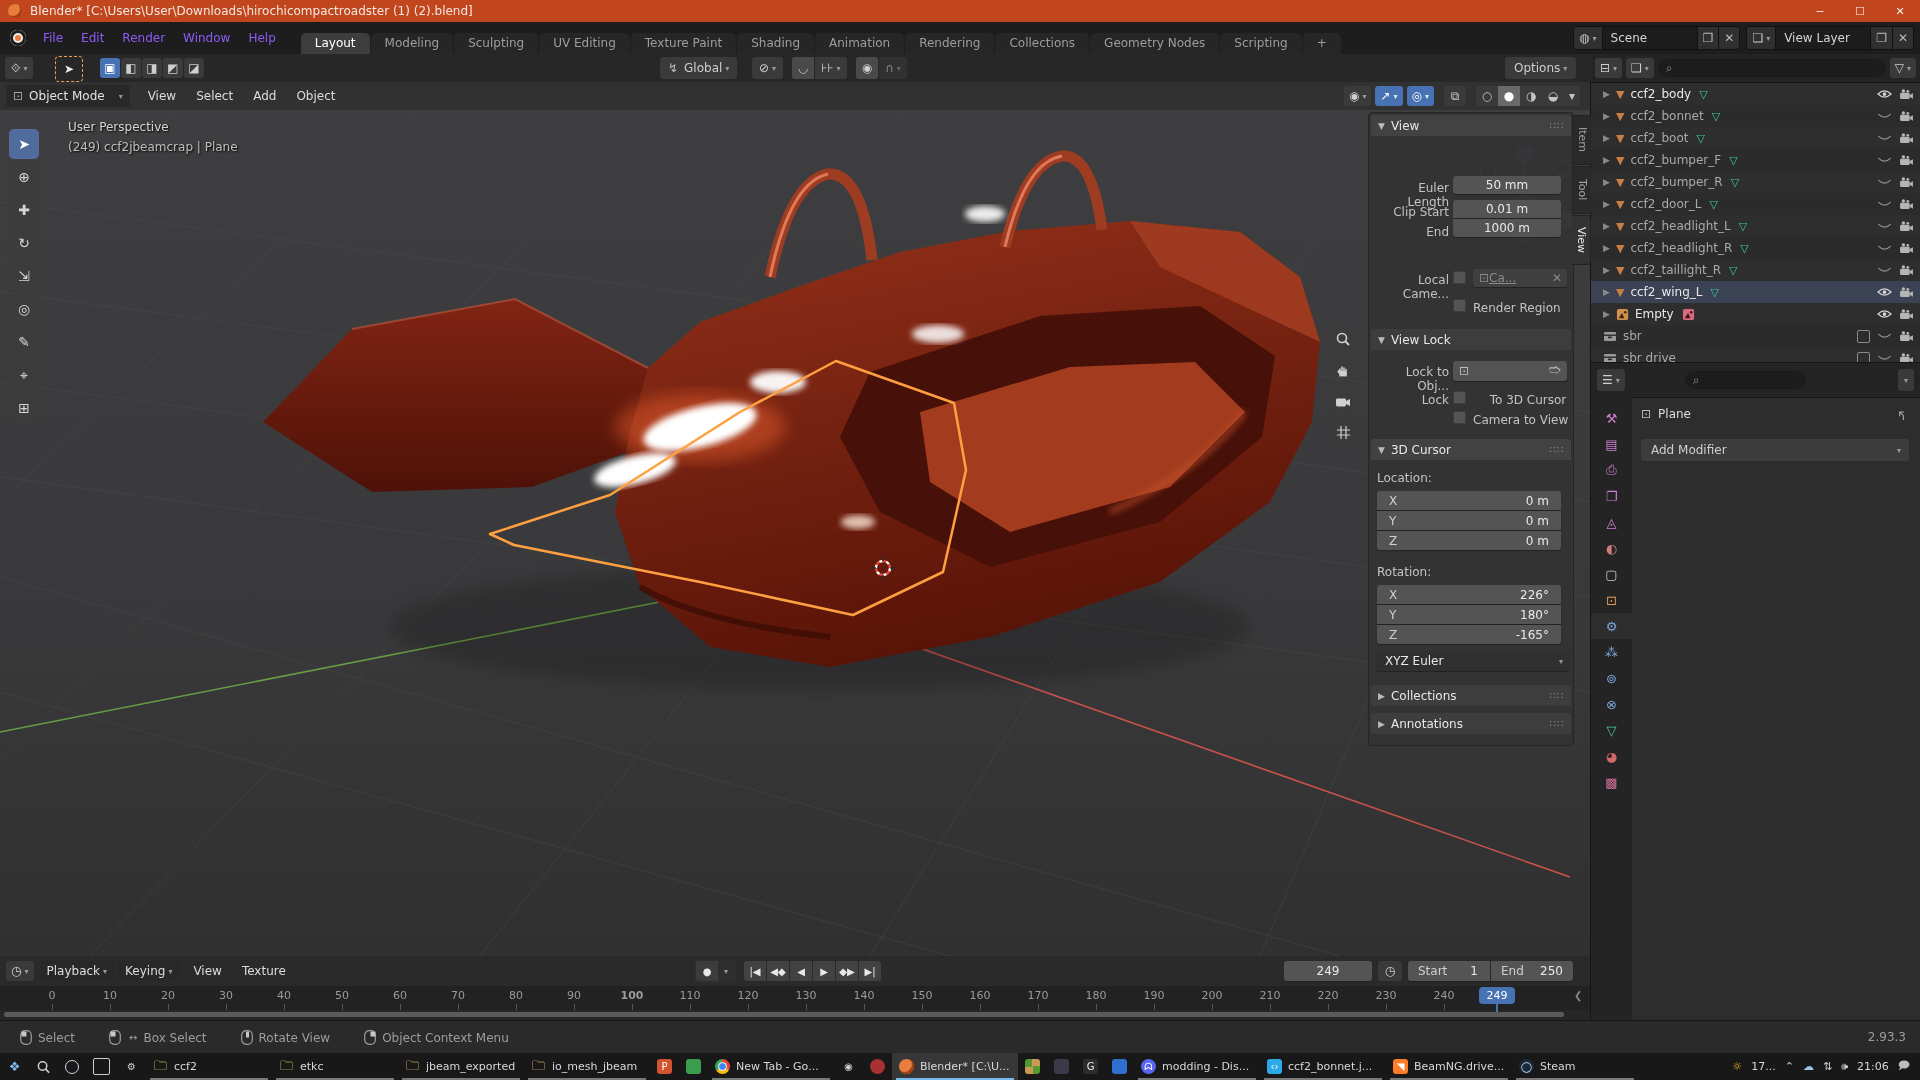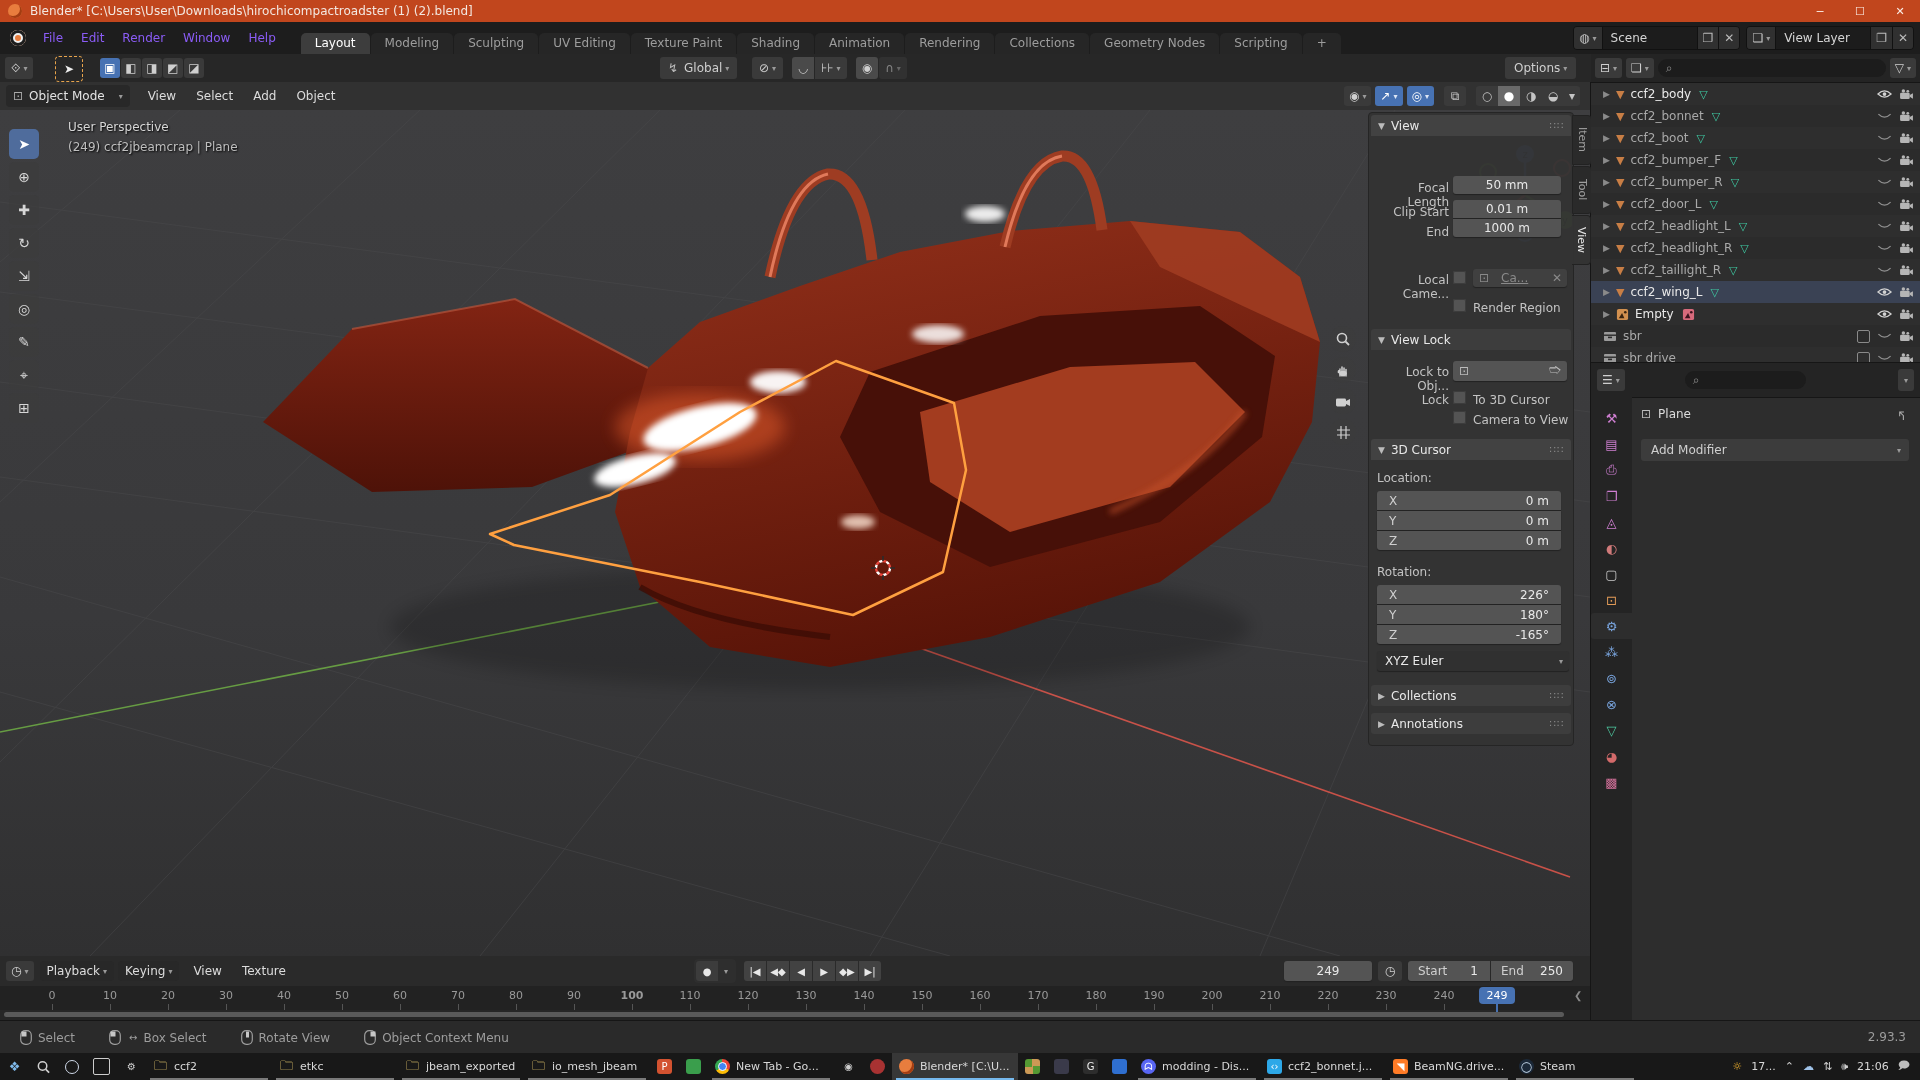--- a/index.html
+++ b/index.html
@@ -318,46 +318,46 @@
           </svg>
         </div>
       </div>
 
     <div id="npanel" class="abs" style="left:1368px;top:30px;width:204px;height:632px;">
       <div class="sec-hdr" style="margin:2px 2px 0 2px;">
         <span style="font-size:9px;margin-right:6px;color:#bbb;">▼</span>
           <span>View</span>
           <span class="grip">∷∷</span>
       </div>
-      <div class="np-label" style="left:4px;top:68px;width:76px;">Focal Length</div>
+      <div class="np-label" style="left:4px;top:68px;width:76px;">Euler Length</div>
       <div class="fld" style="left:84px;top:63px;width:108px;height:18px;">
           <span>50 mm</span>
         </div>
       <div class="np-label" style="left:4px;top:92px;width:76px;">Clip Start</div>
       <div class="fld stack" style="left:84px;top:87px;width:108px;height:18px;border-radius:3px 3px 0 0;">
           <span>0.01 m</span>
         </div>
       <div class="np-label" style="left:4px;top:112px;width:76px;">End</div>
       <div class="fld stack" style="left:84px;top:106px;width:108px;height:18px;border-radius:0 0 3px 3px;">
           <span>1000 m</span>
         </div>
       <div class="np-label" style="left:4px;top:160px;width:76px;">Local Came...</div>
       <div class="cbx" style="left:84px;top:158px;"></div>
-      <div class="fld" style="left:104px;top:156px;width:88px;height:18px;background:#404040;color:#8a8a8a;justify-content:flex-start;padding-left:6px;">⊡ <span style="margin-left:12px;text-decoration:underline;">Ca...</span><span style="margin-left:auto;margin-right:5px;">✕</span></div>
+      <div class="fld" style="left:104px;top:156px;width:88px;height:18px;background:#404040;color:#8a8a8a;justify-content:flex-start;padding-left:6px;">⊡ <span style="margin-left:0;text-decoration:underline;">Ca...</span><span style="margin-left:auto;margin-right:5px;">✕</span></div>
       <div class="cbx" style="left:84px;top:186px;"></div>
       <div class="np-label" style="left:104px;top:188px;width:110px;text-align:left;">Render Region</div>
       <div class="sec-hdr" style="margin:0 2px;position:absolute;top:216px;left:0;right:0;background:#3d3d3d;">
         <span style="font-size:9px;margin-right:6px;color:#bbb;">▼</span>
           <span>View Lock</span>
       </div>
       <div class="np-label" style="left:4px;top:252px;width:76px;">Lock to Obj...</div>
       <div class="fld" style="left:84px;top:248px;width:108px;height:20px;justify-content:flex-start;padding-left:6px;color:#bbb;">⊡<span style="margin-left:auto;margin-right:6px;">🢫</span></div>
       <div class="np-label" style="left:4px;top:280px;width:76px;">Lock</div>
       <div class="cbx" style="left:84px;top:278px;"></div>
-      <div class="np-label" style="left:104px;top:280px;width:110px;text-align:left;">To 3D Cursor</div>
+      <div class="np-label" style="left:104px;top:280px;width:110px;text-align:center;">To 3D Cursor</div>
       <div class="cbx" style="left:84px;top:298px;"></div>
       <div class="np-label" style="left:104px;top:300px;width:110px;text-align:left;">Camera to View</div>
 
       <div class="sec-hdr" style="position:absolute;top:326px;left:2px;right:2px;">
         <span style="font-size:9px;margin-right:6px;color:#bbb;">▼</span>
           <span>3D Cursor</span>
           <span class="grip">∷∷</span>
       </div>
       <div class="np-label" style="left:8px;top:358px;text-align:left;">Location:</div>
       <div id="loc-fields">

